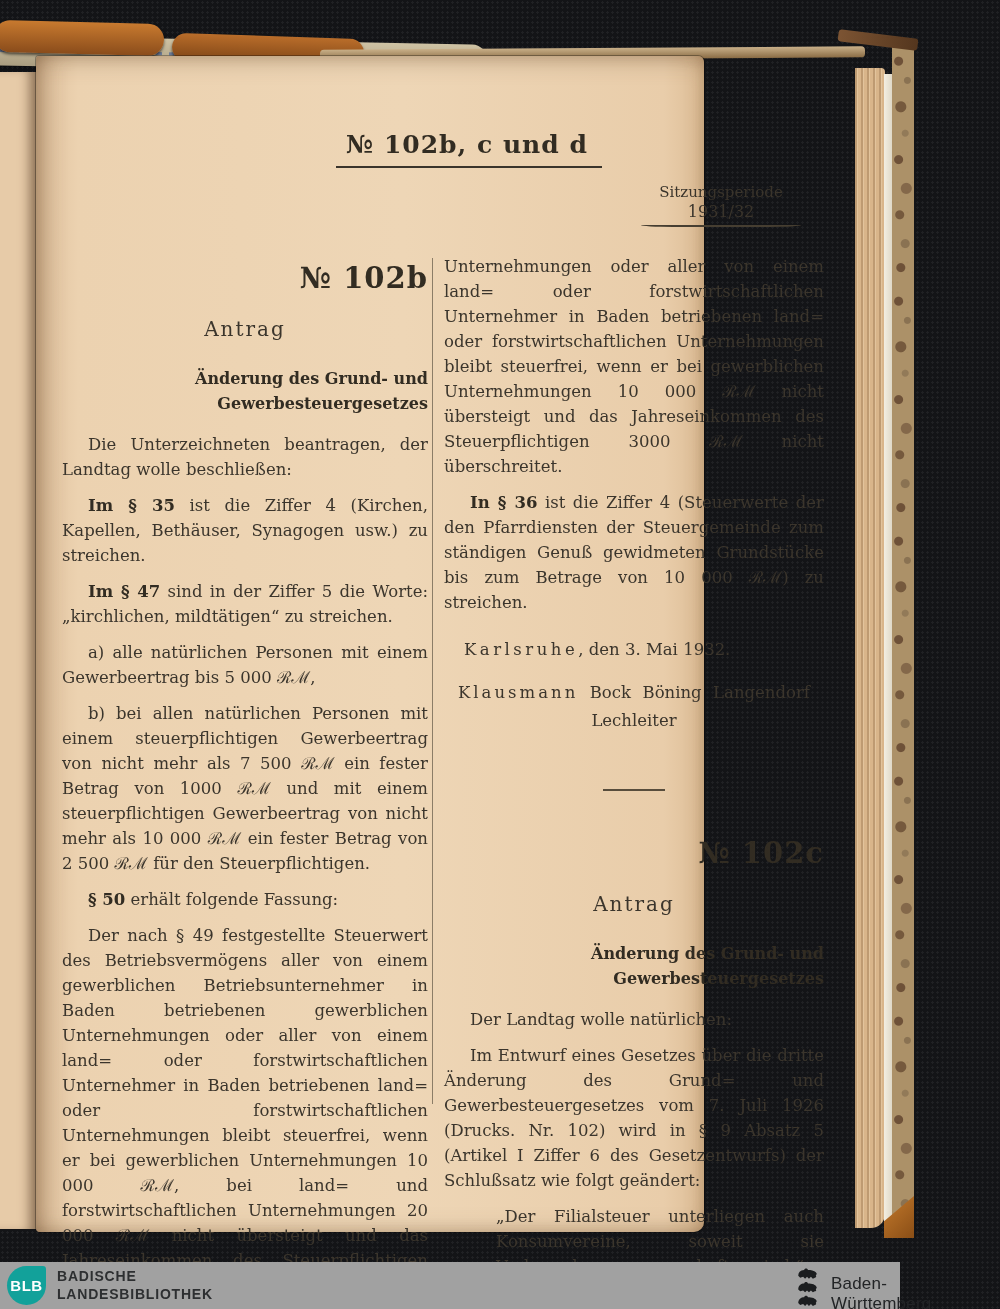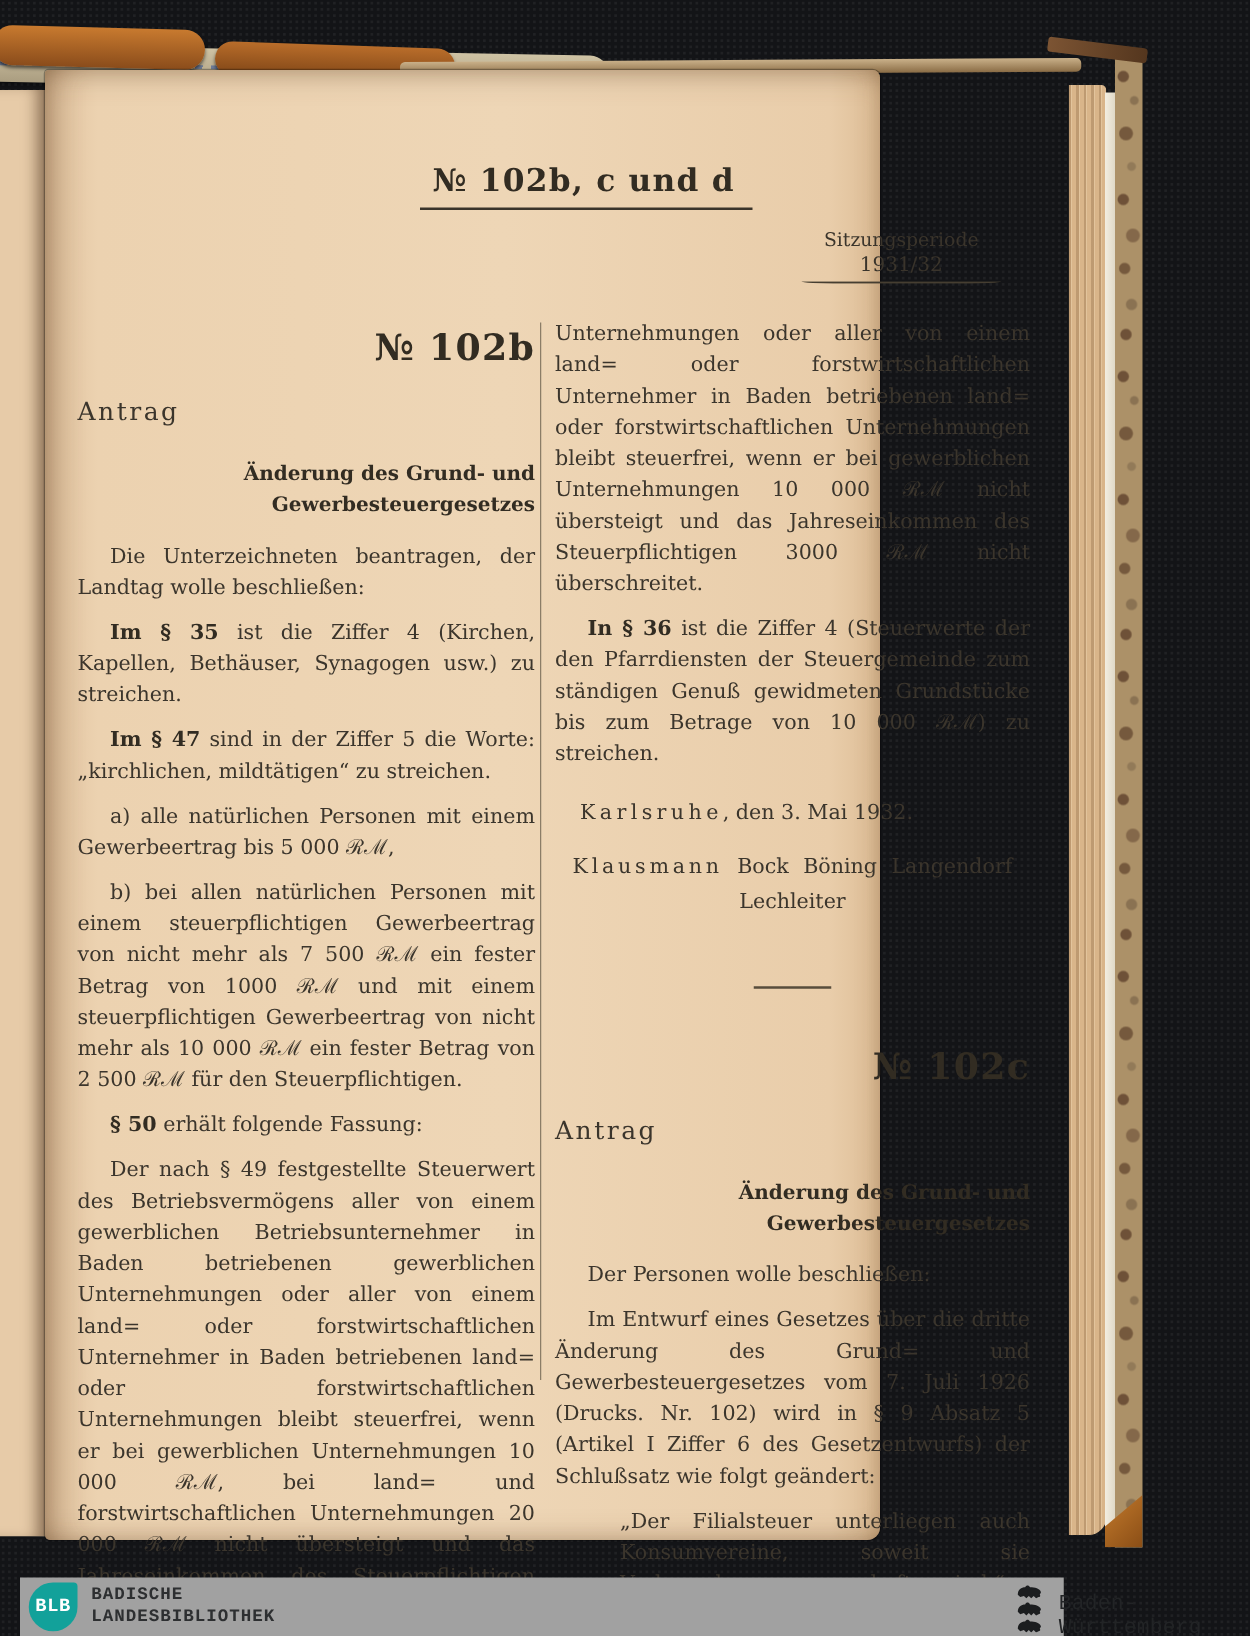--- a/index.html
+++ b/index.html
@@ -67,35 +67,35 @@
   .masthead .org{font-size:20px; font-weight:600; letter-spacing:.5px;}
   .masthead .session{font-size:15px; margin-top:3px;}
   .masthead .years{font-size:16px; margin-top:1px; padding-bottom:4px;}
   .masthead .rule{width:160px; margin:0 auto; border-bottom:2px solid #463e31; border-radius:0 0 60% 60%/0 0 6px 6px;}
   .column-rule{position:absolute; left:396px; top:202px; width:1px; height:846px; background:#6a5f4e; opacity:.75;}
   .col{position:absolute; top:198px; font-size:16.5px; line-height:25px; text-align:justify;
     hyphens:auto; overflow-wrap:break-word; color:#3b352c;}
   .col-left{left:26px; width:366px;}
   .col-right{left:408px; width:380px;}
   .sec-num{font-size:29px; font-weight:bold; text-align:right; margin:12px 0 0; text-indent:0; color:#322c22; letter-spacing:1px;}
-  .sec-type{font-size:20px; margin:26px 0 0; text-indent:0; letter-spacing:2px;}
+  .sec-type{font-size:20px; text-align:center; margin:26px 0 0; text-indent:0; letter-spacing:2px;}
   .sec-title{font-size:16px; font-weight:bold; text-align:right; margin:24px 0 16px; text-indent:0; color:#322c22;}
   .para{margin:11px 0 0; text-indent:26px;}
   .para.no-indent{text-indent:0; margin-top:0;}
   .para .lead{font-weight:bold; color:#322c22;}
   .quote-block{margin:11px 0 0 52px; text-indent:0;}
   .dateline{margin:22px 0 0; padding-left:20px; text-indent:0;}
   .dateline .city{letter-spacing:3.5px;}
   .sig-row{display:flex; justify-content:space-between; padding:0 14px; margin-top:18px; text-indent:0;}
   .sig-row .name.spaced{letter-spacing:3px;}
   .sig-center{text-align:center; margin-top:3px; text-indent:0;}
   .divider{width:62px; border-top:2px solid #584d3c; margin:56px auto 0;}
   
-  .footer-bar{position:absolute; left:16px; top:1262px; width:835px; height:47px; background:#a1a1a1;
-    font-family:Liberation Mono, monospace;}
+  .footer-bar{position:absolute; left:0; top:1262px; width:900px; height:47px; background:#a1a1a1;
+    font-family:Liberation Sans, sans-serif;}
   .blb-logo{position:absolute; left:7px; top:4px; width:39px; height:39px; background:#12a19a;
     border-radius:50% 8% 50% 50%; display:flex; align-items:center; justify-content:center;}
   .blb-logo span{color:#fff; font-weight:bold; font-size:15px; letter-spacing:.5px;}
   .library-name{position:absolute; left:57px; top:5px; color:#2d2f31; font-weight:bold;
     font-size:14px; letter-spacing:.8px; line-height:18px;}
   .coat-of-arms{position:absolute; left:793px; top:3px; width:30px; height:41px;}
   .state-name{position:absolute; left:831px; top:12px; color:#222426; font-size:17px; font-weight:500; letter-spacing:.2px;}
 </style>
 </head>
 <body>
@@ -154,21 +154,21 @@
         <span class="name">Langendorf</span>
       </div>
       <div class="sig-center">Lechleiter</div>
 
       <div class="divider"></div>
 
       <div class="sec-num" style="margin-top:50px;">№ 102c</div>
       <div class="sec-type">Antrag</div>
       <div class="sec-title">Änderung des Grund- und Gewerbesteuergesetzes</div>
 
-      <p class="para"><span class="lead"></span><span>Der Personen wolle beschließen:</span></p>
+      <p class="para"><span class="lead"></span><span>Der Landtag wolle natürlichen:</span></p>
       <p class="para"><span class="lead"></span><span>Im Entwurf eines Gesetzes über die dritte Änderung des Grund= und Gewerbesteuergesetzes vom 7. Juli 1926 (Drucks. Nr. 102) wird in § 9 Absatz 5 (Artikel I Ziffer 6 des Gesetzentwurfs) der Schlußsatz wie folgt geändert:</span></p>
 
       <p class="para quote-block">„Der Filialsteuer unterliegen auch Konsumvereine, soweit sie Verbrauchergenossenschaften sind.“</p>
 
       <p class="dateline"><span class="city">Karlsruhe</span><span>, den 3. Mai 1932.</span></p>
 
     </div>
   </div>
 
   <div class="footer-bar">

